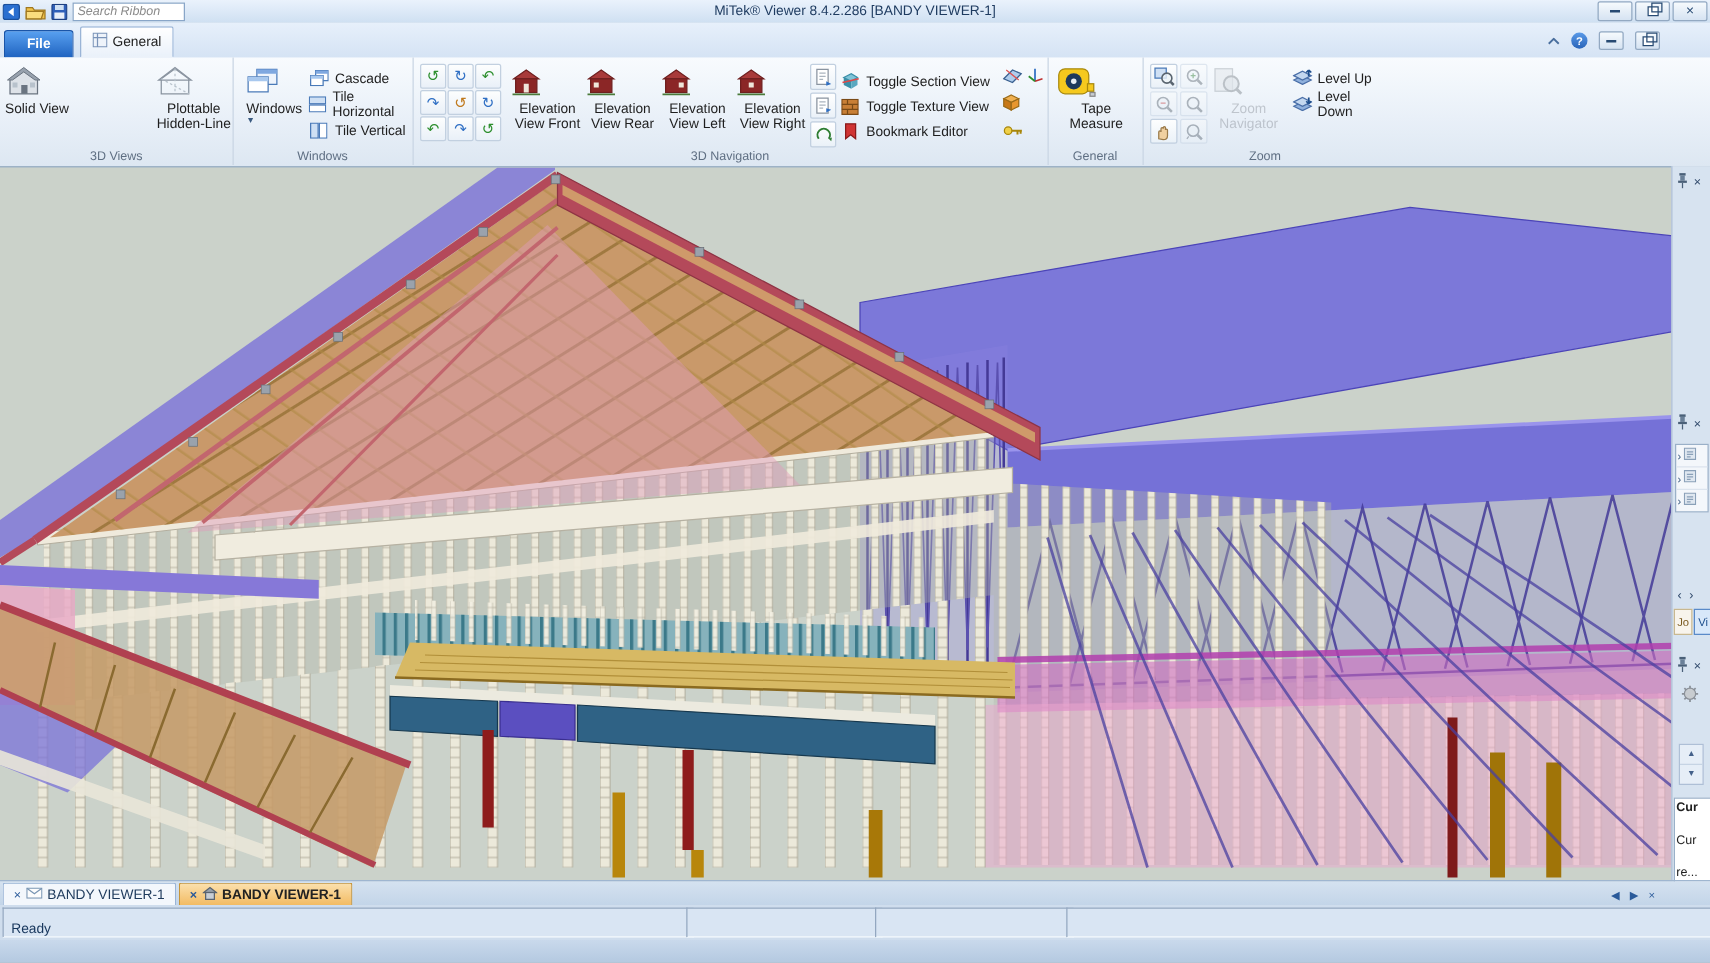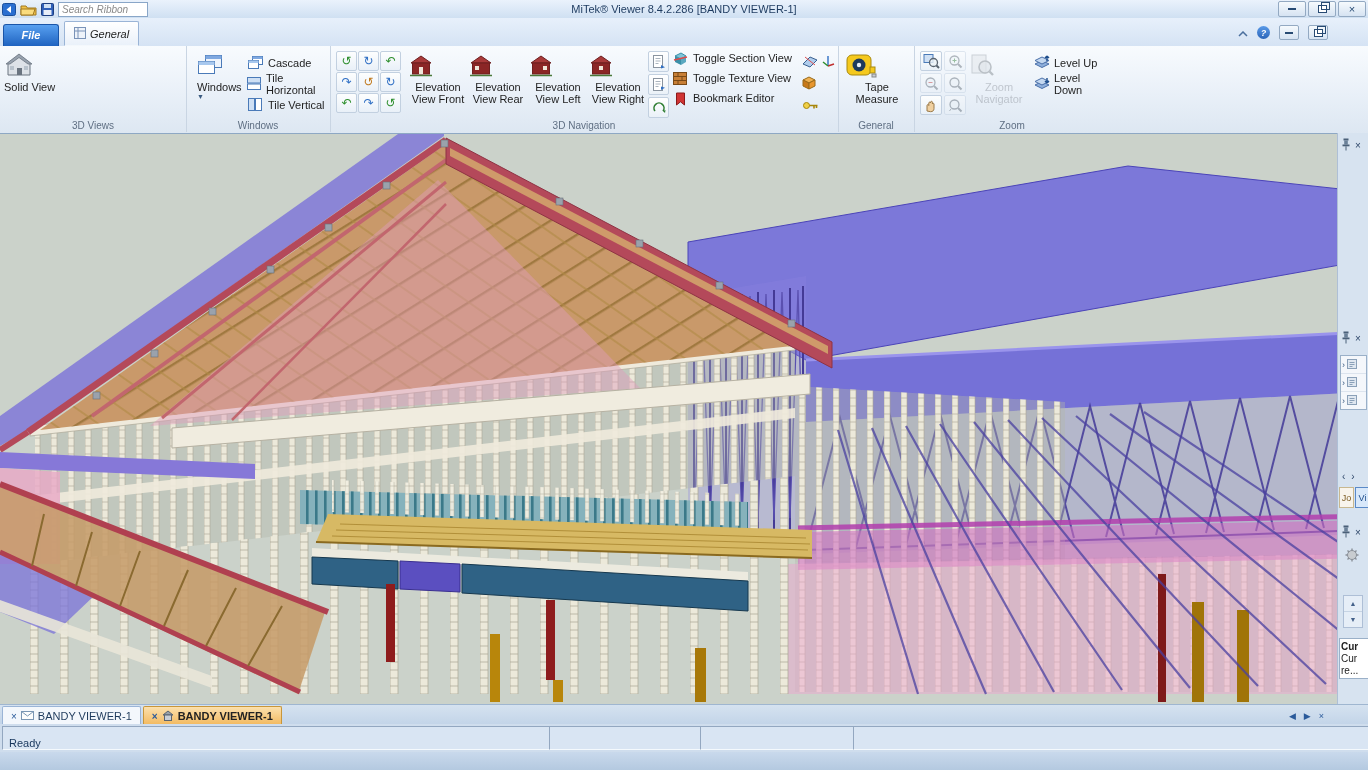--- a/index.html
+++ b/index.html
@@ -19,21 +19,21 @@
   .winbtn{width:26px;height:14px;border:1px solid #93a9c2;border-radius:2px;
     background:linear-gradient(#f6fafd,#d6e3f2);display:flex;align-items:center;justify-content:center;
     font-size:11px;line-height:1;color:#274a73;}
   .winbtn.small{width:18px;height:13px;}
   .shape-min{width:8px;height:2px;background:#274a73;}
   .shape-restore{position:relative;width:7px;height:6px;border:1px solid #274a73;background:#fff;}
   .shape-restore:before{content:"";position:absolute;left:2px;top:-4px;width:7px;height:6px;border:1px solid #274a73;}
 
   
   .tabrow{position:absolute;top:18px;left:0;right:0;height:28px;
-    background:linear-gradient(#e7f0fb,#d5e3f4);display:flex;align-items:flex-end;padding-left:3px;font-style:italic;}
+    background:linear-gradient(#e7f0fb,#d5e3f4);display:flex;align-items:flex-end;padding-left:3px;}
   .tab-file{width:54px;height:21px;background:linear-gradient(#58a0f0,#1f63c0);border:1px solid #1a55a8;
     border-bottom:none;border-radius:3px 3px 0 0;color:#fff;text-align:center;line-height:20px;font-weight:bold;margin-right:5px;}
   .tab-general{height:23px;background:linear-gradient(#ffffff,#eaf1fa);border:1px solid #9ab4d6;
     border-bottom:1px solid #f4f8fc;border-radius:2px 2px 0 0;display:flex;align-items:center;gap:4px;padding:0 9px;}
   .tabrow-right{position:absolute;right:40px;bottom:6px;display:flex;gap:9px;align-items:center;}
   .help-badge{width:13px;height:13px;border-radius:50%;background:linear-gradient(#5a9ae8,#2a64b8);
     color:#fff;font-size:9px;font-weight:bold;display:flex;align-items:center;justify-content:center;}
 
   
   .ribbon{position:absolute;top:46px;left:0;right:0;height:87px;
@@ -47,21 +47,21 @@
   .lbl.gray{color:#8a9099;}
   .caret{font-size:7px;color:#3a5a80;line-height:6px;}
   .stack{position:absolute;display:flex;flex-direction:column;}
   .smallrow{display:flex;align-items:center;gap:5px;height:21px;padding:0 3px;}
   .sicon{width:16px;display:flex;justify-content:center;}
   .rotgrid{position:absolute;display:grid;grid-template-columns:repeat(3,21px);grid-auto-rows:20px;gap:1px;}
   .rotcell{border:1px solid #c2d0e0;background:linear-gradient(#fdfefe,#e9f0f8);display:flex;
     align-items:center;justify-content:center;font-size:12px;border-radius:2px;}
   .rc-g{color:#2e8f2e}.rc-b{color:#2f6fc4}.rc-o{color:#c07a1e}
   .togglecol{position:absolute;display:flex;flex-direction:column;}
-  .togglerow{display:flex;align-items:flex-start;gap:5px;height:20px;}
+  .togglerow{display:flex;align-items:flex-end;gap:5px;height:20px;}
   .pagecol{position:absolute;display:flex;flex-direction:column;gap:2px;}
   .pbtn{width:19px;height:19px;border:1px solid #c2d0e0;border-radius:2px;
     background:linear-gradient(#fff,#eaf1f8);display:flex;align-items:center;justify-content:center;}
   .extras{position:absolute;display:flex;flex-direction:column;gap:3px;}
   .exrow{display:flex;gap:3px;height:19px;align-items:center;}
   .disabled{opacity:.45;}
   .zoomgrid{position:absolute;display:grid;grid-template-columns:repeat(2,22px);grid-auto-rows:20px;gap:2px;}
   .zcell{border:1px solid #c2d0e0;border-radius:2px;background:linear-gradient(#fdfefe,#eaf1f8);
     display:flex;align-items:center;justify-content:center;}
   .levelrow{position:absolute;display:flex;align-items:center;gap:4px;height:19px;}
@@ -79,21 +79,21 @@
   .rail-chevrons{position:absolute;left:4px;display:flex;gap:6px;font-size:10px;color:#30496b;}
   .rail-tabs{position:absolute;left:1px;display:flex;gap:1px;}
   .rtab{width:13px;height:19px;font-size:9px;display:flex;align-items:center;justify-content:center;
     border:1px solid #c8b890;background:#f8f4ec;color:#7a5a20;}
   .rtab.active{border-color:#5a8ac8;background:#d8e8fa;color:#1e4e8c;}
   .rail-icon{position:absolute;left:6px;}
   .rail-scroll{position:absolute;left:5px;width:18px;border:1px solid #aebfd6;background:#e6eef7;display:flex;flex-direction:column;}
   .rs-btn{height:15px;display:flex;align-items:center;justify-content:center;font-size:7px;color:#44618a;border-bottom:1px solid #c6d4e4;}
   .rs-btn:last-child{border-bottom:none;}
   .rail-curbox{position:absolute;left:1px;width:26px;background:#fff;border:1px solid #9ab0c8;
-    padding:2px 1px;display:flex;flex-direction:column;gap:1px;font-size:10px;color:#222;}
+    padding:2px 1px;display:flex;flex-direction:column;gap:15px;font-size:10px;color:#222;}
   .cb.b{font-weight:bold;}
 
   
   .doctabs{position:absolute;top:704px;left:0;right:0;height:20px;
     background:linear-gradient(#d5e2f0,#c2d4e8);border-top:1px solid #9fb6d0;
     display:flex;align-items:flex-end;padding-left:2px;gap:2px;}
   .dtab{height:18px;display:flex;align-items:center;gap:4px;padding:0 8px;background:#f3f7fc;
     border:1px solid #9ab4d6;border-bottom:none;border-radius:2px 2px 0 0;font-size:11px;color:#1e3a5c;}
   .dtab.active{background:linear-gradient(#fbe0ad,#f2b95f);border-color:#c8963a;font-weight:bold;color:#222;}
   .dtx{color:#2a5a9a;font-size:10px;}
@@ -175,20 +175,30 @@
         <span class="bicon">
           <svg width="30" height="27">
               <polygon points="4,11 15,3 26,11 26,23 4,23" fill="#dde2e8" stroke="#6a7480"></polygon>
               <polygon points="2,12 15,2 28,12 24,12 15,5.5 6,12" fill="#98a2ae" stroke="#6a7480" stroke-width="0.8"></polygon>
               <rect x="13" y="16" width="5" height="7" fill="#6a7480"></rect>
               <rect x="6" y="14" width="4" height="4" fill="#b8c2cc"></rect>
               <rect x="20" y="14" width="4" height="4" fill="#b8c2cc"></rect>
             </svg>
         </span>
         <span class="lbl">Solid View</span>
+      </div>
+      <div class="bigbtn" style="left:124px">
+        <span class="bicon">
+          <svg width="30" height="27">
+              <polygon points="4,11 15,3 26,11 26,23 4,23" fill="none" stroke="#8a94a0"></polygon>
+              <polygon points="2,12 15,2 28,12" fill="none" stroke="#8a94a0"></polygon>
+              <path d="M15,3 L15,23 M4,11 L26,23" stroke="#b8c2cc" stroke-dasharray="2,2" fill="none"></path>
+            </svg>
+        </span>
+        <span class="lbl">Plottable Hidden-Line</span>
       </div>
       <div class="glabel">3D Views</div>
     </div>
 
     <div class="rgroup" style="left:186px;width:144px">
       <div class="bigbtn" style="left:10px;width:46px">
         <span class="bicon">
           <svg width="26" height="22">
               <rect x="8.5" y="1.5" width="16" height="12" fill="#eef4fc" stroke="#4a7ab8"></rect>
               <rect x="8.5" y="1.5" width="16" height="3.5" fill="#7fa8e0"></rect>

